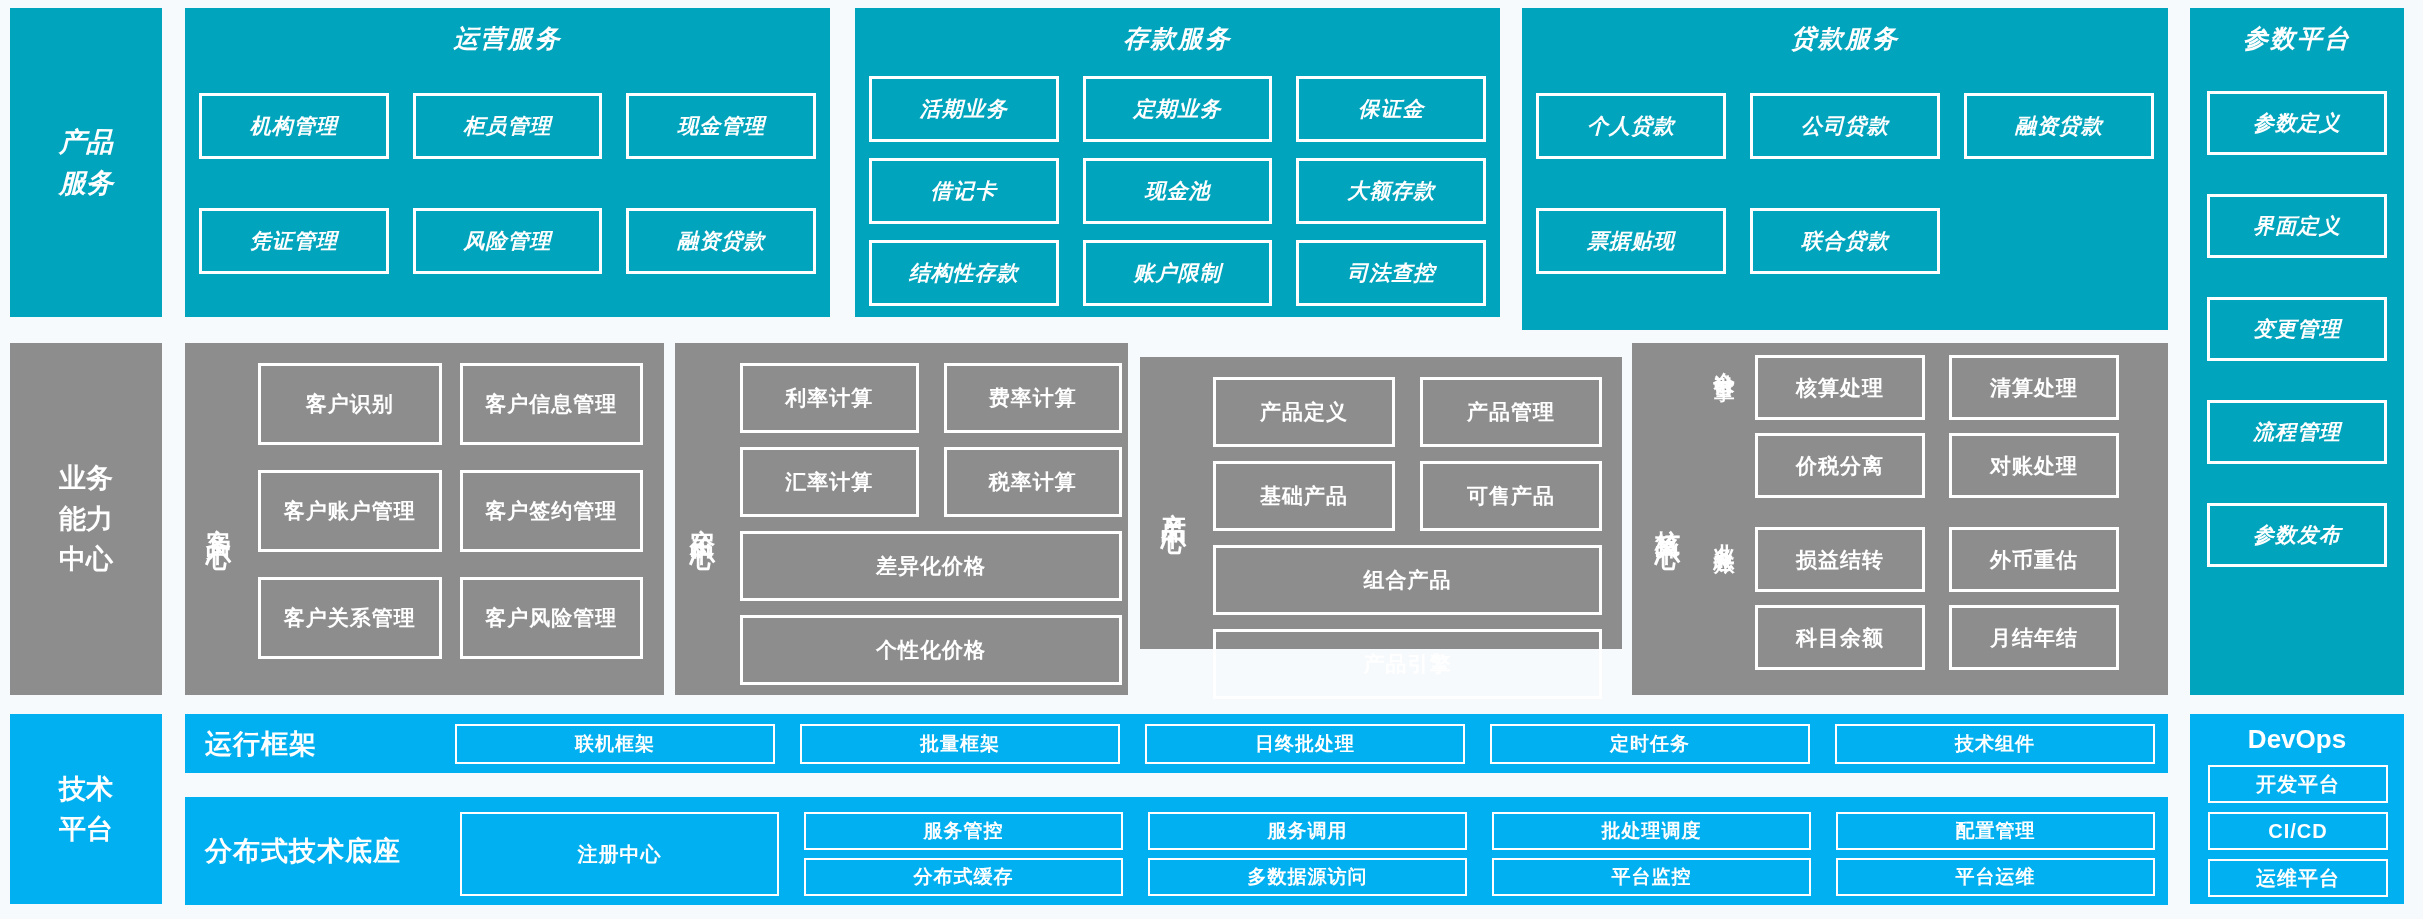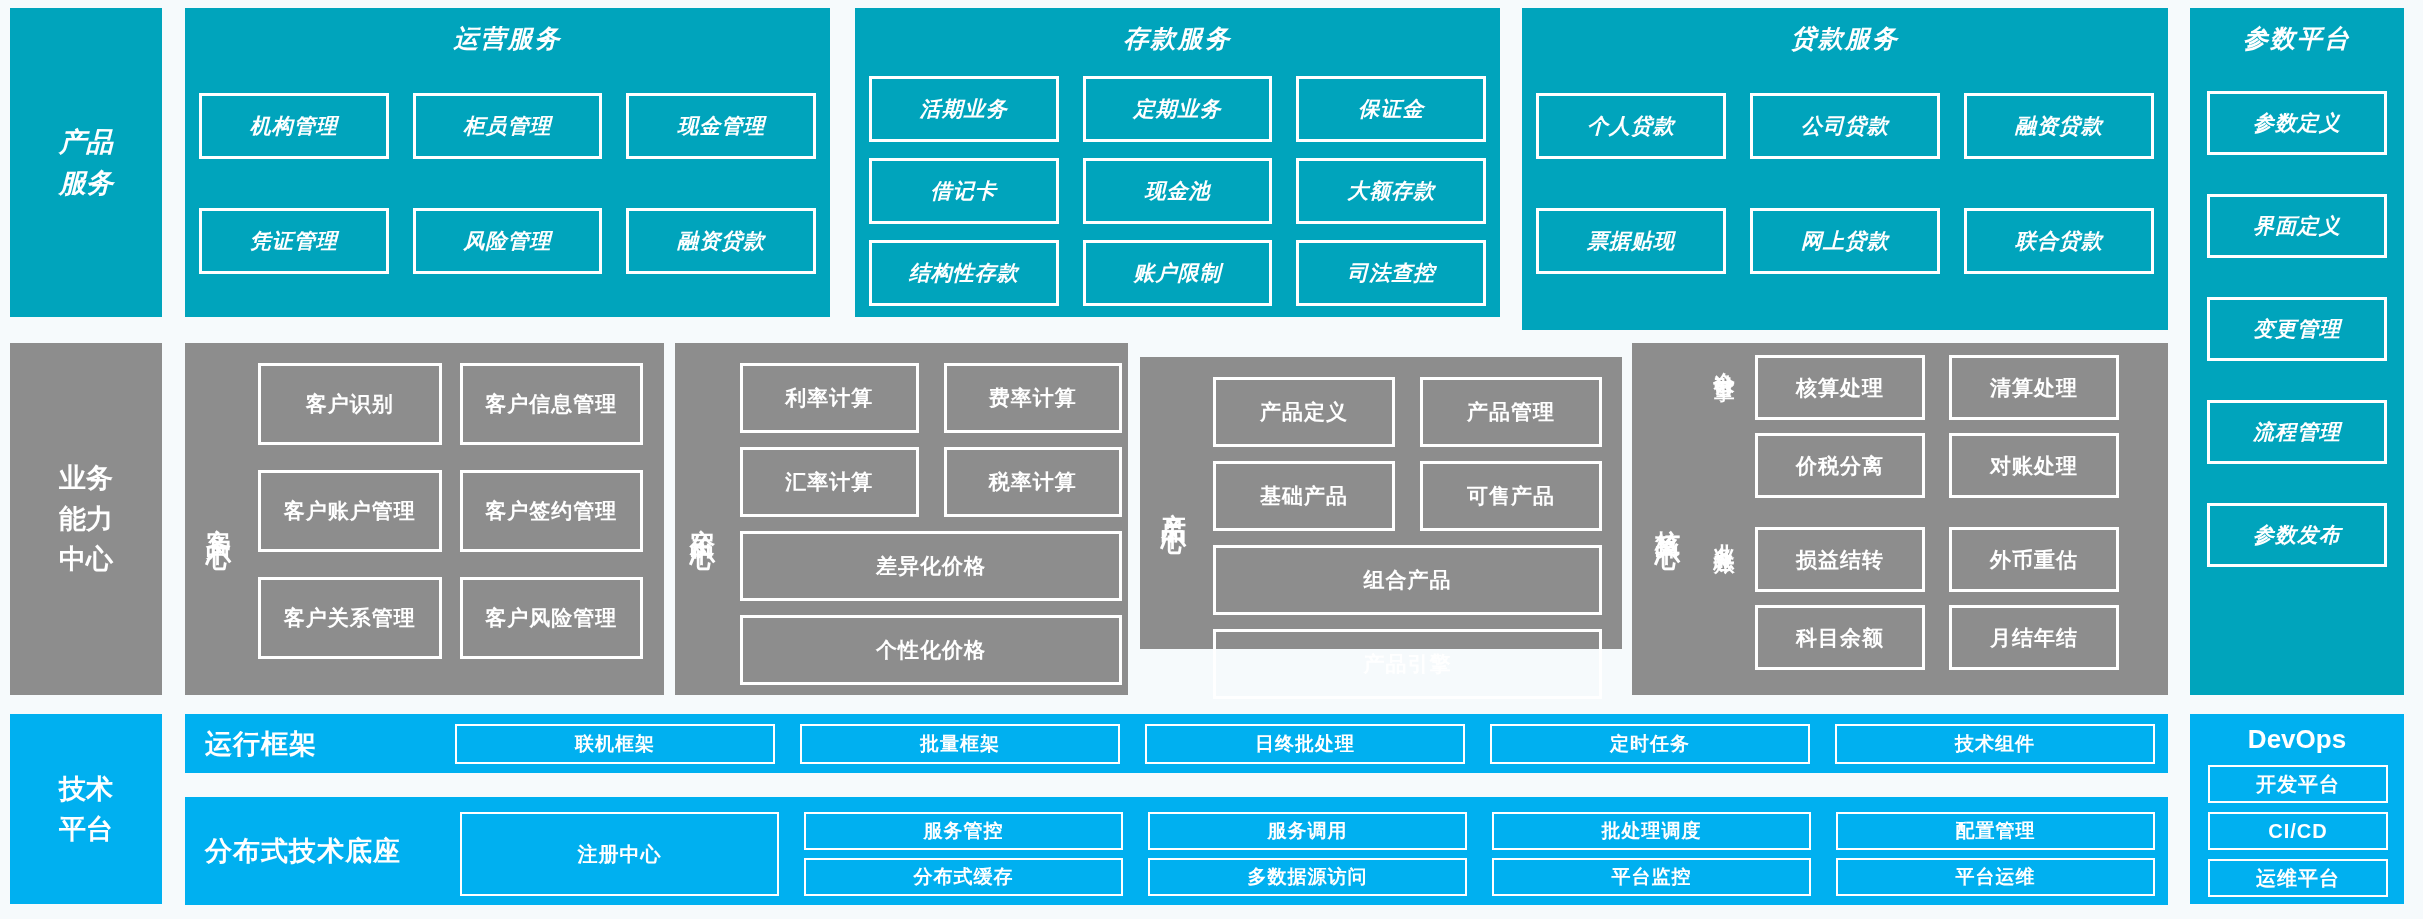--- a/index.html
+++ b/index.html
@@ -120,21 +120,20 @@
     </div>
   </div>
 
   <div class="blk teal" style="left:1522px;top:8px;width:646px;height:322px;">
     <div class="sec-title">贷款服务</div>
     <div class="grid3 two-rows">
       <div class="box">个人贷款</div>
       <div class="box">公司贷款</div>
       <div class="box">融资贷款</div>
       <div class="box">票据贴现</div>
-      <div class="box">网上贷款</div>
       <div class="box">联合贷款</div>
     </div>
   </div>
 
   <div class="blk teal" style="left:2190px;top:8px;width:214px;height:687px;">
     <div class="sec-title">参数平台</div>
     <div class="param-list">
       <div class="box">参数定义</div>
       <div class="box">界面定义</div>
       <div class="box">变更管理</div>

